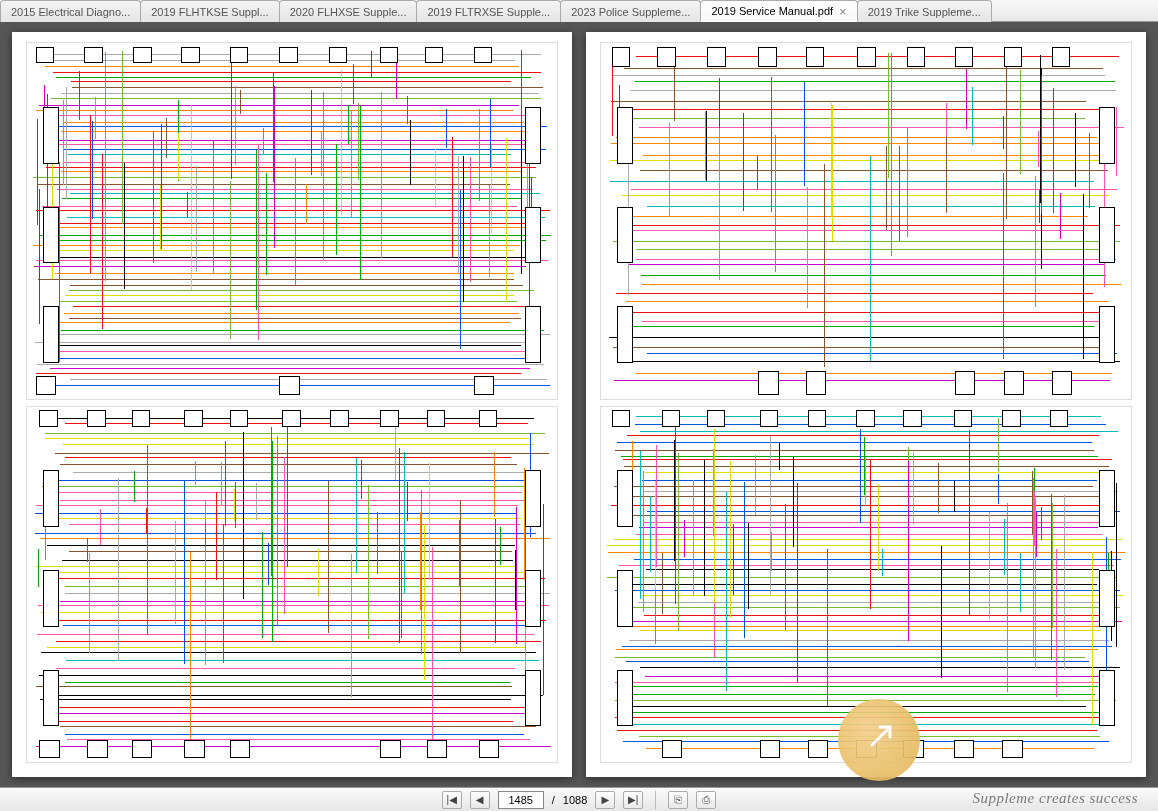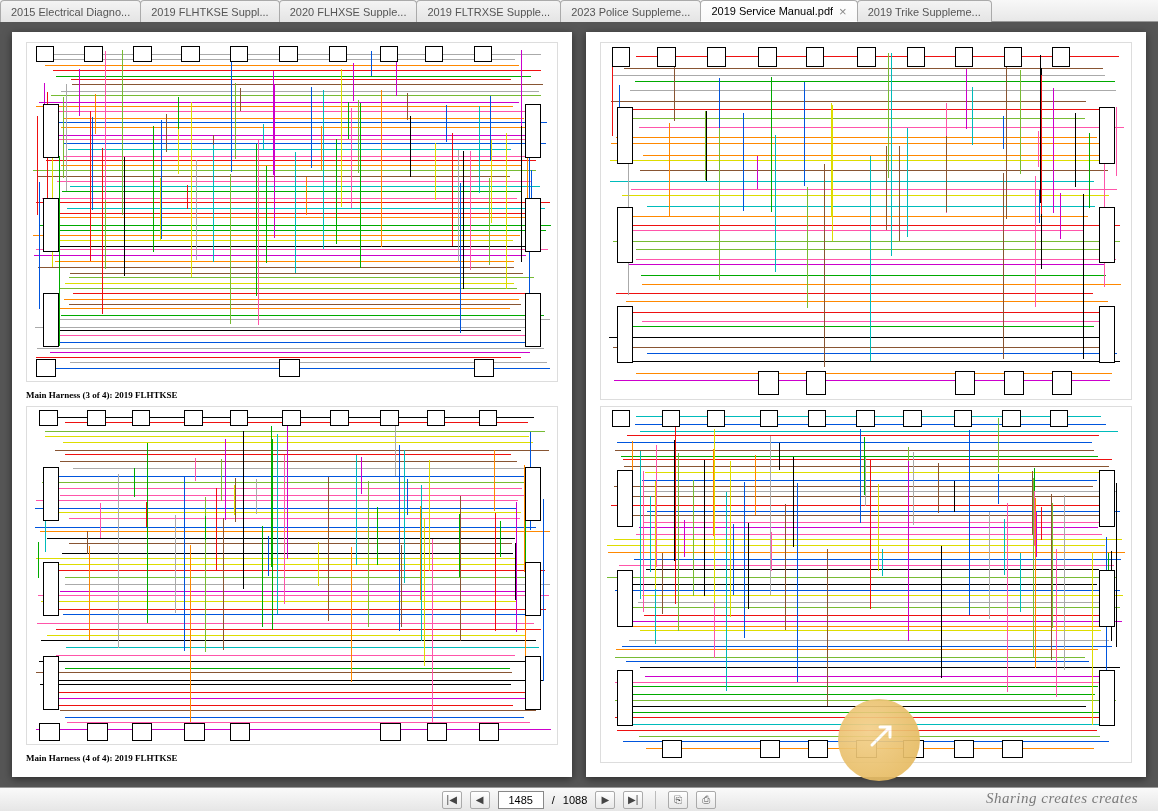--- a/index.html
+++ b/index.html
@@ -209,21 +209,20 @@
         <div class="connector-block" style="left: 75.0814%; top: 1%; width: 3.46154%; height: 4.66667%;"></div>
         <div class="connector-block" style="left: 84.3401%; top: 1%; width: 3.46154%; height: 4.66667%;"></div>
         <div class="connector-block" style="left: 84.3401%; bottom: 1%; width: 3.84615%; height: 5.33333%;"></div>
         <div class="connector-block" style="left: 3%; top: 18%; width: 3%; height: 16%;"></div>
         <div class="connector-block" style="left: 3%; top: 46%; width: 3%; height: 16%;"></div>
         <div class="connector-block" style="left: 3%; top: 74%; width: 3%; height: 16%;"></div>
         <div class="connector-block" style="left: 94%; top: 18%; width: 3%; height: 16%;"></div>
         <div class="connector-block" style="left: 94%; top: 46%; width: 3%; height: 16%;"></div>
         <div class="connector-block" style="left: 94%; top: 74%; width: 3%; height: 16%;"></div>
       </div>
-    <div class="diagram-caption">Main Harness (3 of 4): 2019 FLHTKSE</div>
     <div class="diagram" id="dg2">
         <div class="wire h" style="left: 2.75516%; top: 3.11397%; width: 92.9789%; background: rgb(0, 0, 0);"></div>
         <div class="wire h" style="left: 7.12455%; top: 4.71319%; width: 87.3344%; background: rgb(238, 17, 17);"></div>
         <div class="wire h" style="left: 3.39012%; top: 7.32063%; width: 94.2889%; background: rgb(119, 187, 51);"></div>
         <div class="wire h" style="left: 3.42269%; top: 8.77582%; width: 91.2402%; background: rgb(221, 221, 0);"></div>
         <div class="wire h" style="left: 6.84242%; top: 10.5479%; width: 88.6347%; background: rgb(221, 221, 0);"></div>
         <div class="wire h" style="left: 5.29222%; top: 12.9578%; width: 93.215%; background: rgb(136, 85, 51);"></div>
         <div class="wire h" style="left: 7.22413%; top: 14.0673%; width: 84.0884%; background: rgb(238, 17, 17);"></div>
         <div class="wire h" style="left: 6.27539%; top: 16.2344%; width: 86.2312%; background: rgb(136, 85, 51);"></div>
         <div class="wire h" style="left: 8.61883%; top: 18.3357%; width: 87.5827%; background: rgb(170, 170, 170);"></div>
@@ -346,21 +345,20 @@
         <div class="connector-block" style="left: 75.4464%; bottom: 1%; width: 3.84615%; height: 5.33333%;"></div>
         <div class="connector-block" style="left: 85.2845%; top: 1%; width: 3.46154%; height: 4.66667%;"></div>
         <div class="connector-block" style="left: 85.2845%; bottom: 1%; width: 3.84615%; height: 5.33333%;"></div>
         <div class="connector-block" style="left: 3%; top: 18%; width: 3%; height: 16%;"></div>
         <div class="connector-block" style="left: 3%; top: 46%; width: 3%; height: 16%;"></div>
         <div class="connector-block" style="left: 3%; top: 74%; width: 3%; height: 16%;"></div>
         <div class="connector-block" style="left: 94%; top: 18%; width: 3%; height: 16%;"></div>
         <div class="connector-block" style="left: 94%; top: 46%; width: 3%; height: 16%;"></div>
         <div class="connector-block" style="left: 94%; top: 74%; width: 3%; height: 16%;"></div>
       </div>
-    <div class="diagram-caption">Main Harness (4 of 4): 2019 FLHTKSE</div>
   </div>
   <div class="page">
     <div class="diagram" id="dg3">
         <div class="wire h" style="left: 6.61391%; top: 3.73891%; width: 91.1929%; background: rgb(238, 17, 17);"></div>
         <div class="wire h" style="left: 4.35146%; top: 7.00281%; width: 90.36%; background: rgb(136, 85, 51);"></div>
         <div class="wire h" style="left: 2.15232%; top: 8.91898%; width: 92.9144%; background: rgb(170, 170, 170);"></div>
         <div class="wire h" style="left: 6.47423%; top: 10.7683%; width: 90.4988%; background: rgb(0, 170, 0);"></div>
         <div class="wire h" style="left: 5.54131%; top: 13.2297%; width: 91.5653%; background: rgb(170, 170, 170);"></div>
         <div class="wire h" style="left: 1.8227%; top: 16.2416%; width: 89.7512%; background: rgb(136, 85, 51);"></div>
         <div class="wire h" style="left: 3.48554%; top: 18.4458%; width: 91.2293%; background: rgb(238, 17, 17);"></div>
@@ -625,13 +623,13 @@
   <div class="nav-btn">⎙</div>
 </div>
 
 <div class="watermark-logo">
   <div class="wm-circle">
     <svg class="wm-arrow" viewBox="0 0 30 30">
         <path d="M6 24 L22 8 M14 6 L24 6 L24 16" stroke="#fff" stroke-width="3" fill="none" stroke-linecap="round"></path>
       </svg>
   </div>
 </div>
-<div class="watermark-tag">Sharing creates creates</div>
+<div class="watermark-tag">Suppleme creates success</div>
 
 </body></html>

